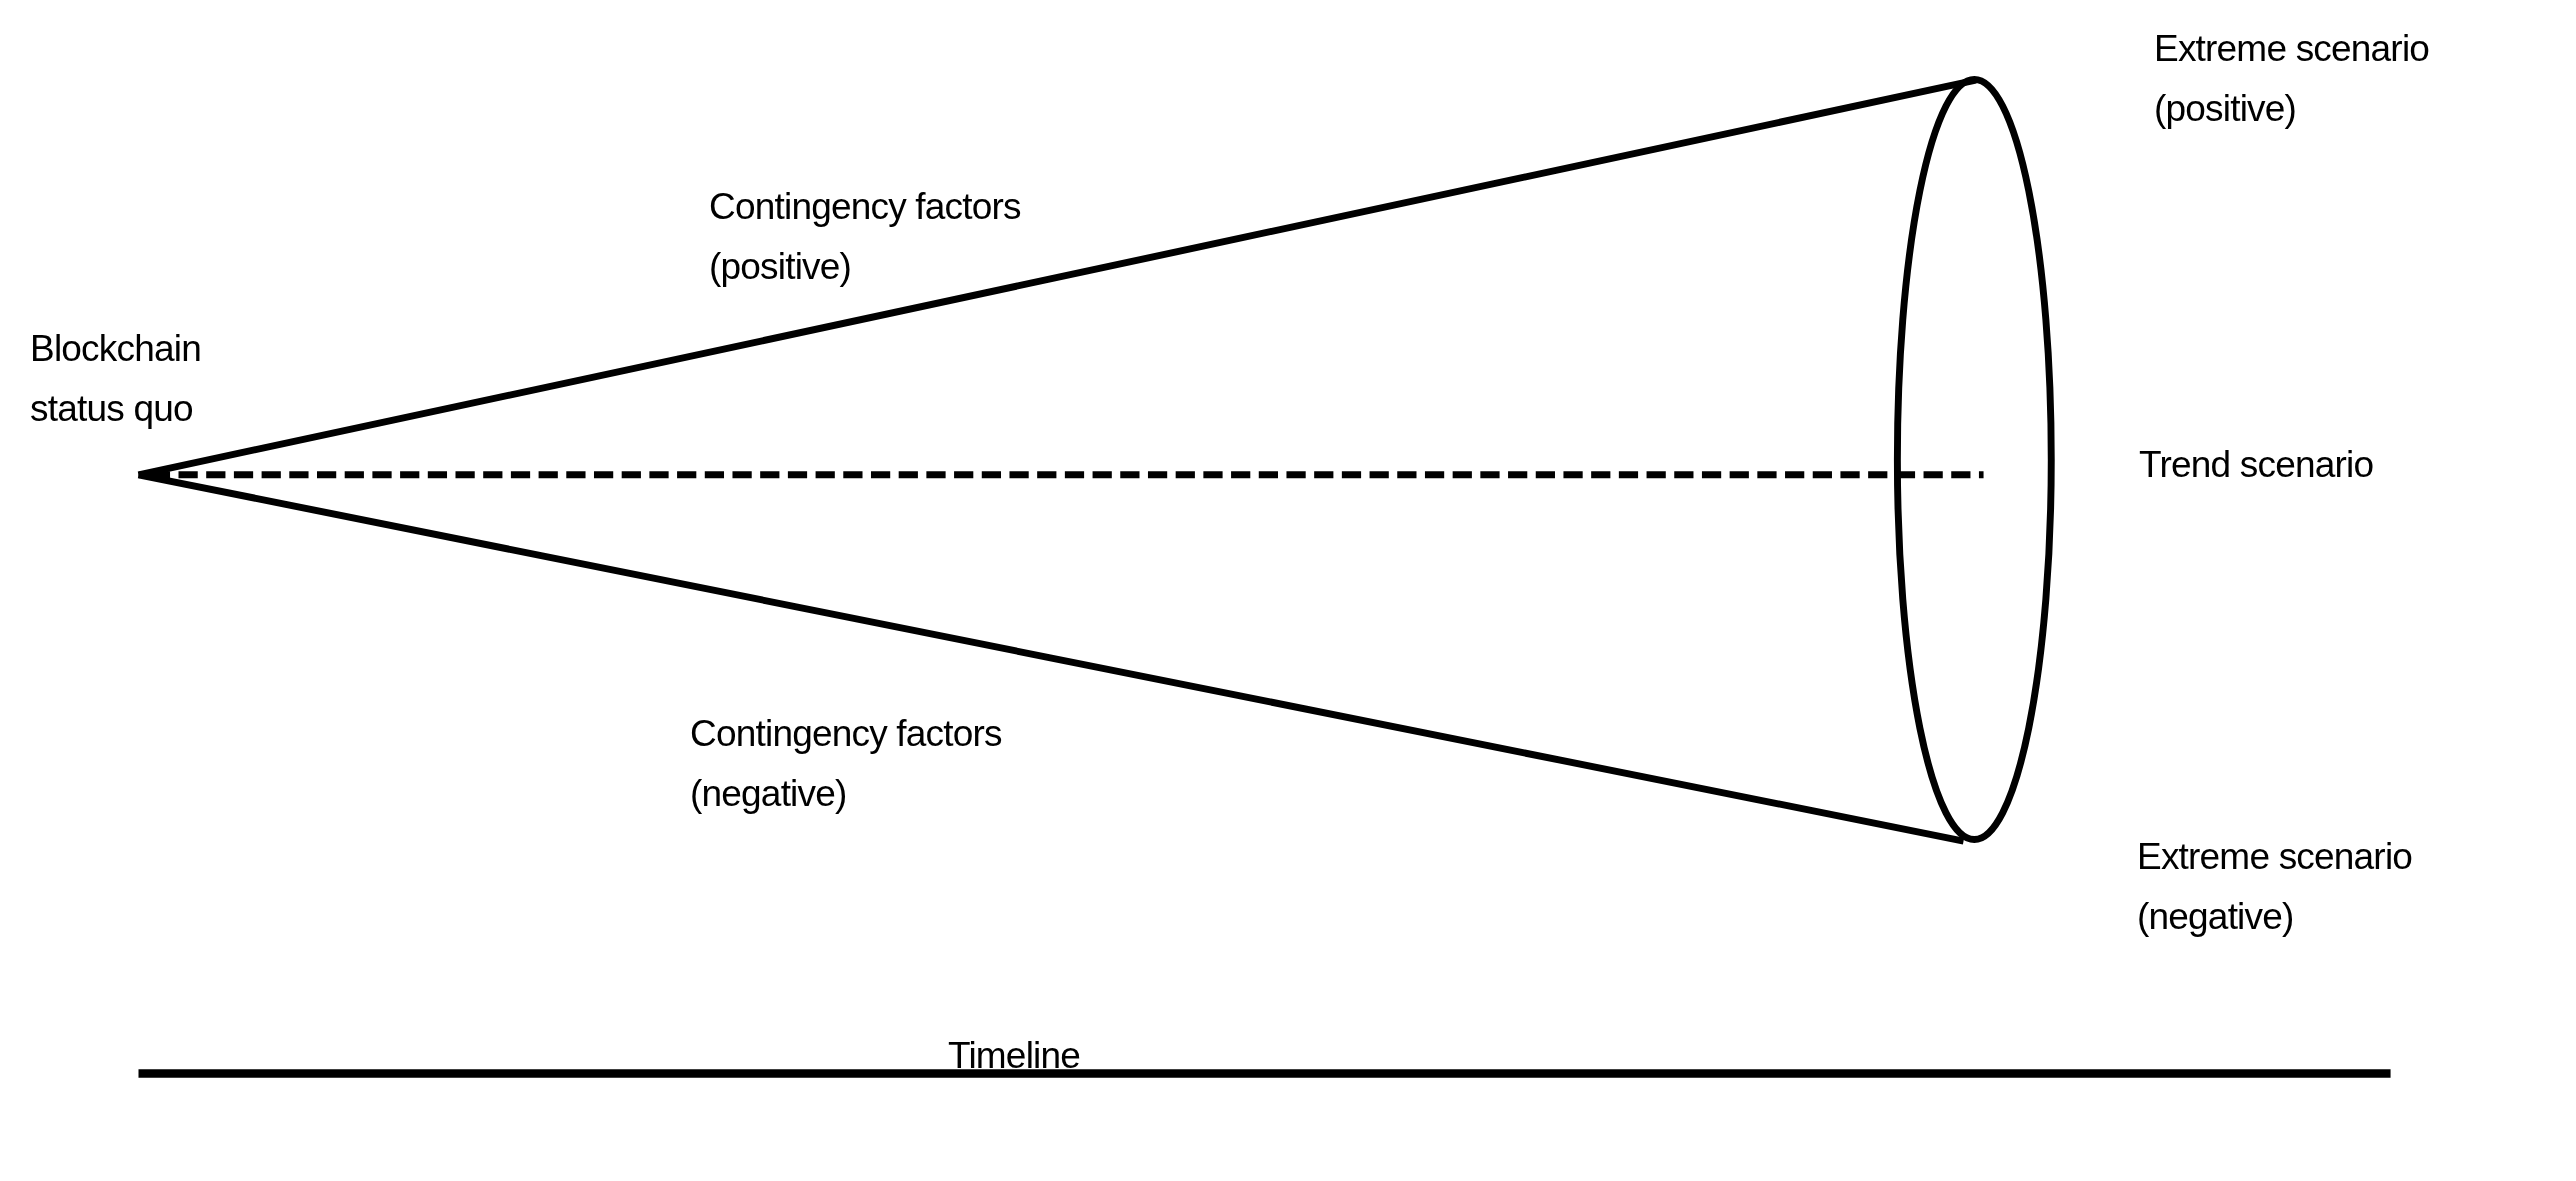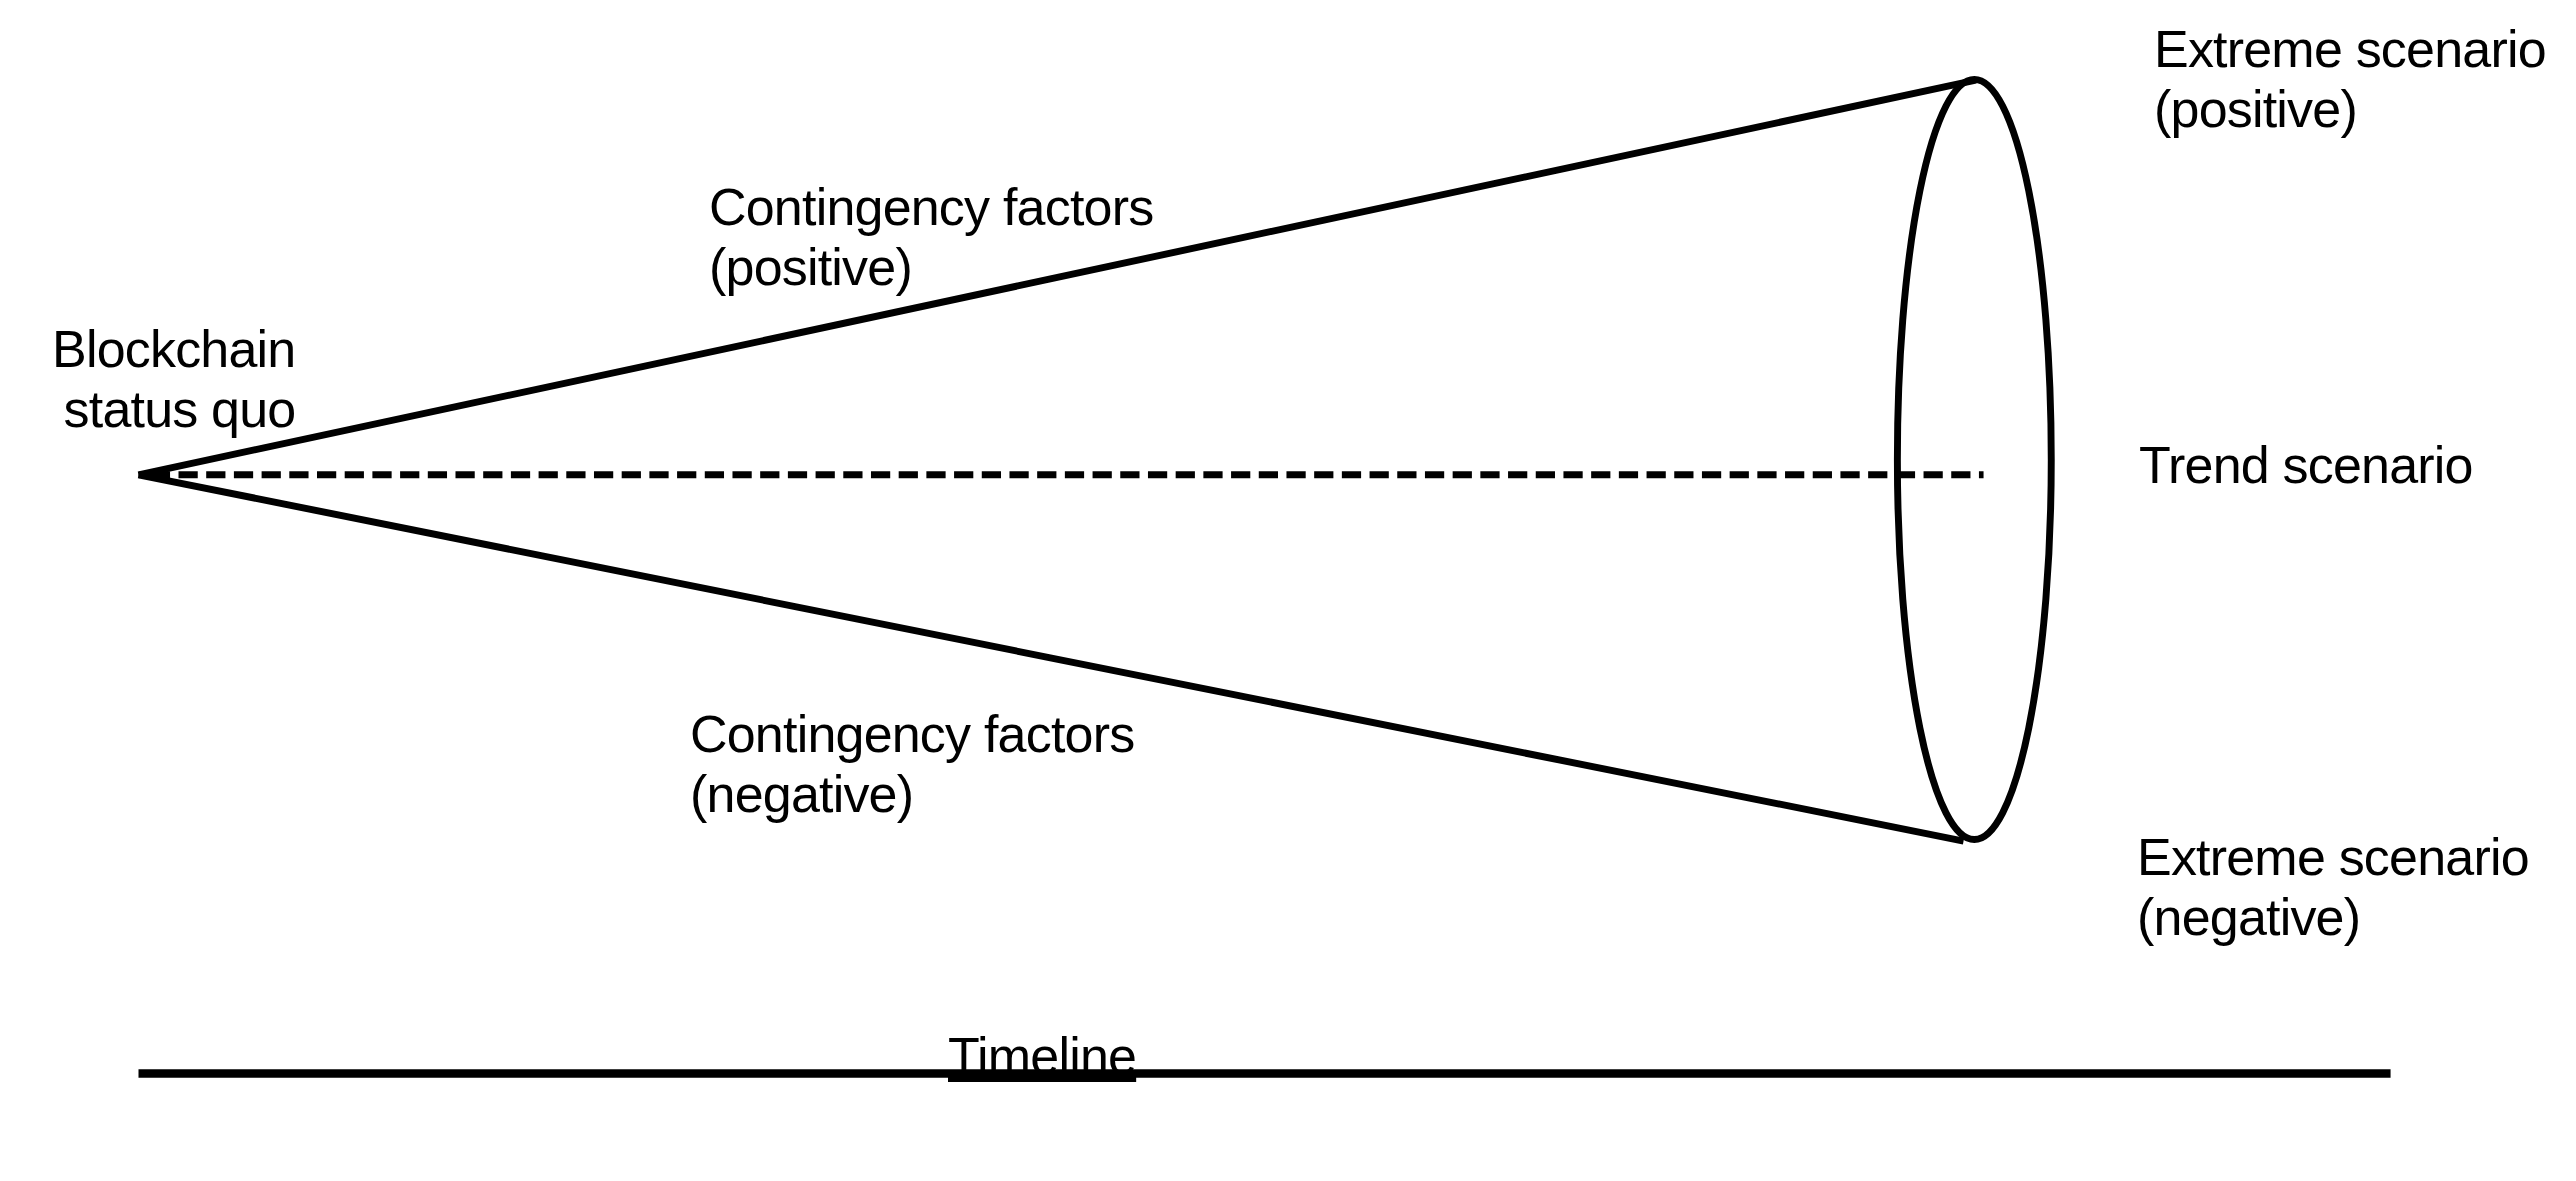--- a/index.html
+++ b/index.html
@@ -27,21 +27,21 @@
     height: 1182px;
   }
   svg.cone-canvas line,
   svg.cone-canvas ellipse {
     stroke: var(--ink);
     fill: none;
   }
   .label {
     position: absolute;
     color: var(--ink);
-    font-size: 52px;
+    font-size: 37px;
     line-height: 60px;
     letter-spacing: -0.8px;
     white-space: nowrap;
   }
   .label .ln { display: block; }
 </style>
 </head>
 <body>
 
 <div class="stage">
@@ -52,21 +52,21 @@
 
     <line x1="180" y1="617" x2="2552" y2="1093" stroke-width="9"></line>
 
     <ellipse cx="2566" cy="597" rx="100" ry="494" stroke-width="9"></ellipse>
 
     <line x1="196" y1="617" x2="2578" y2="617" stroke-width="9" stroke-dasharray="25 11"></line>
 
     <line x1="180" y1="1395" x2="3107" y2="1395" stroke-width="11"></line>
   </svg>
 
-  <div class="label" style="left:52px; top:319px;text-align:right;">
+  <div class="label" style="left:30px; top:319px;">
     <span class="ln">Blockchain</span>
     <span class="ln">status quo</span>
   </div>
 
   <div class="label" style="left:709px; top:177px;">
     <span class="ln">Contingency factors</span>
     <span class="ln">(positive)</span>
   </div>
 
   <div class="label" style="left:690px; top:704px;">

